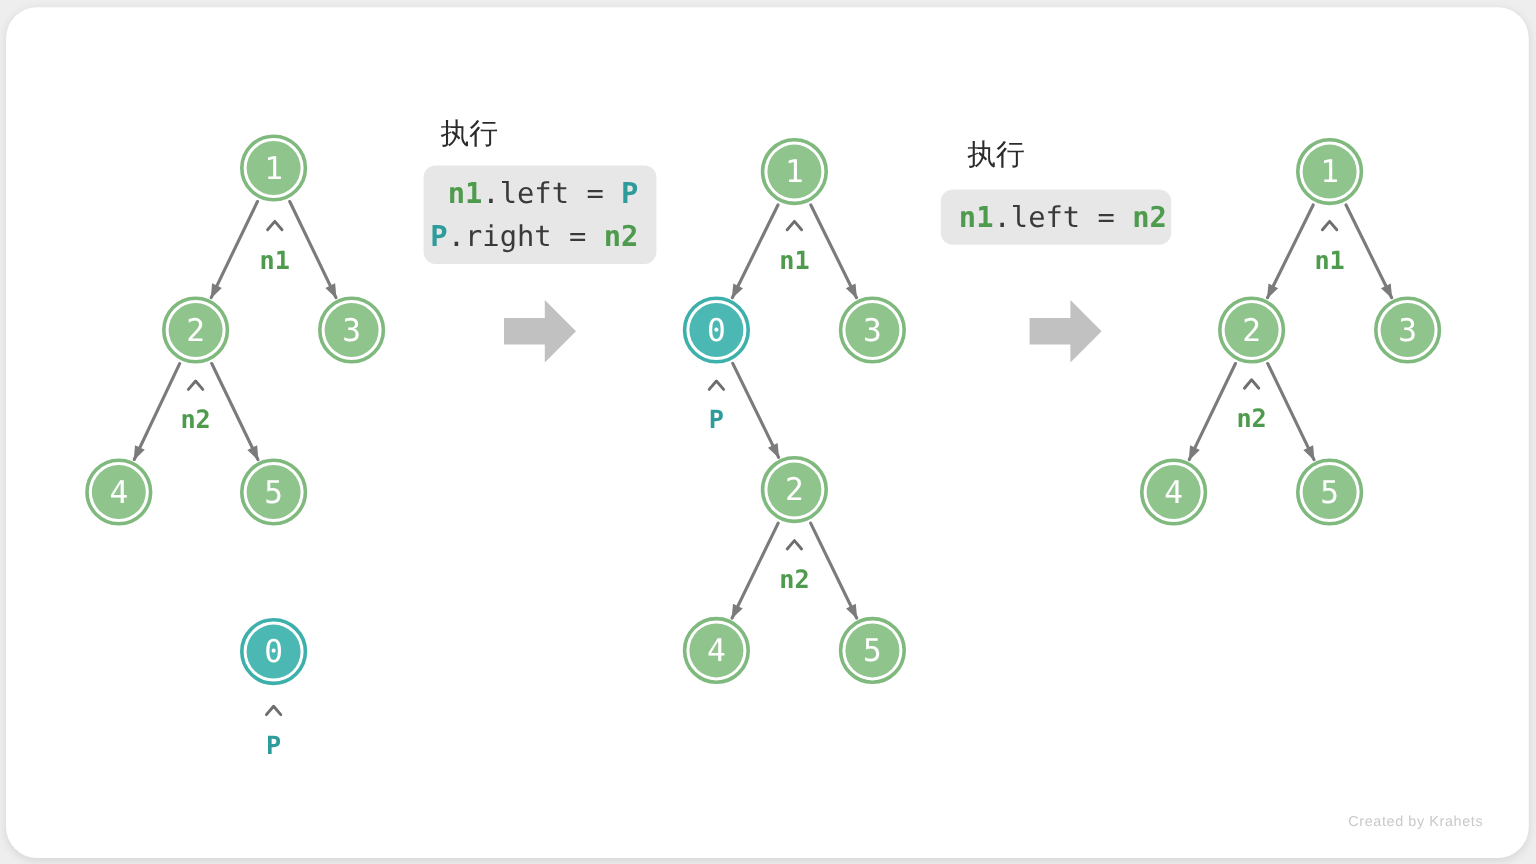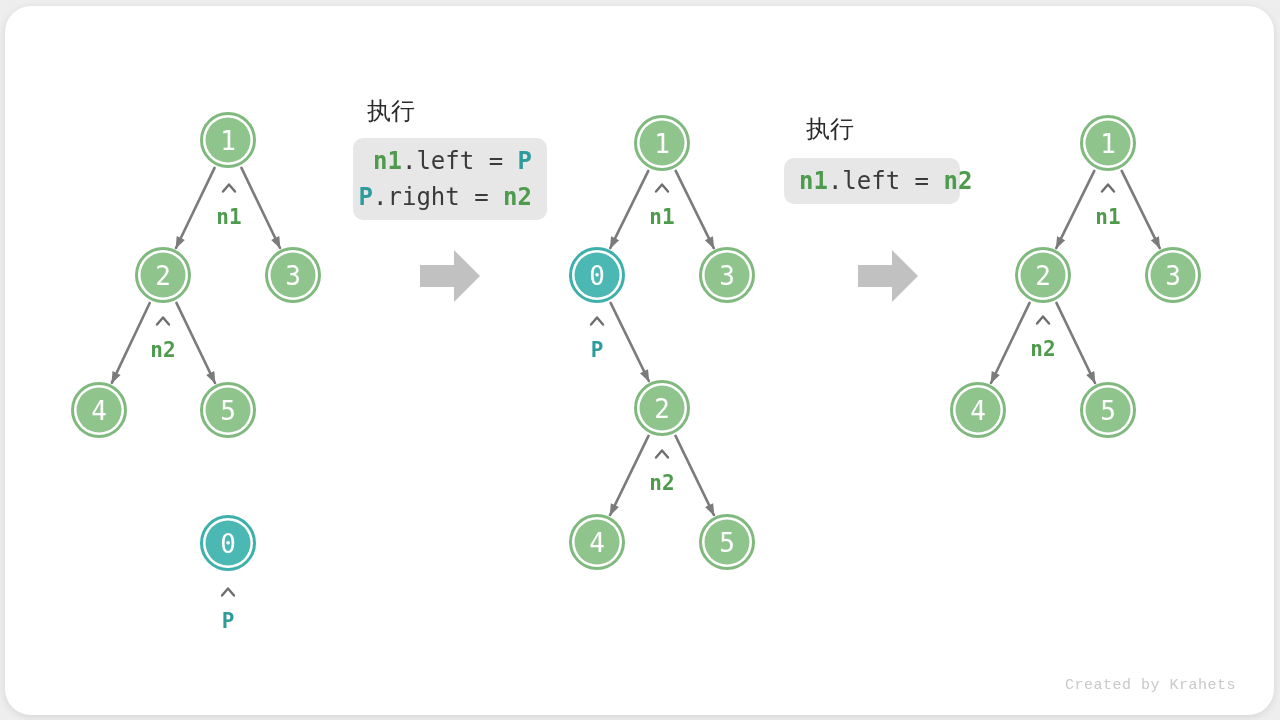--- a/index.html
+++ b/index.html
@@ -10,22 +10,22 @@
   #diagram-svg{position:absolute;left:0;top:0;width:1280px;height:720px;}
   #overlay{position:absolute;left:0;top:0;width:1280px;height:720px;pointer-events:none;}
   .exec-label{position:absolute;font-size:24px;line-height:30px;}
   .code-box{position:absolute;box-sizing:border-box;border-radius:10px;
             display:flex;flex-direction:column;justify-content:center;
             padding:4px 15px;
             font-family:"DejaVu Sans Mono","Liberation Mono",monospace;
             font-size:24px;line-height:36px;font-weight:500;}
   .code-line{white-space:pre;}
   .tok-key{font-weight:bold;}
-  .footer-credit{position:absolute;font-family:Liberation Mono, monospace;
-                 font-size:15px;letter-spacing:.5px;}
+  .footer-credit{position:absolute;font-family:Liberation Sans, sans-serif;
+                 font-size:12px;letter-spacing:.5px;}
   .node-value{font-family:"DejaVu Sans Mono","Liberation Mono",monospace;
               font-size:26px;font-weight:500;}
   .pointer-label{font-family:"DejaVu Sans Mono","Liberation Mono",monospace;
                  font-size:21px;font-weight:bold;}
 </style>
 </head>
 <body style="background: rgb(238, 238, 238);">
 
 <div id="screen" style="background: rgb(238, 238, 238);">
   <div id="card" style="background: rgb(255, 255, 255);"></div>
@@ -159,17 +159,17 @@
       <polygon points="858,265 892,265 892,250 918,276 892,302 892,287 858,287" fill="#c1c1c1"></polygon>
     </svg>
   <div id="overlay">
     <div class="footer-credit" style="right: 44px; top: 677px; position: absolute; color: rgb(201, 201, 201);">Created by Krahets</div>
   <div class="exec-label" style="left: 367px; top: 96px; color: rgb(43, 43, 43);">执行</div>
       <div class="code-box" style="left: 353px; top: 138px; width: 194px; height: 82px; background: rgb(231, 231, 231); align-items: flex-end;">
         <div class="code-line"><span class="tok-key" style="color: rgb(78, 155, 78);">n1</span><span style="color: rgb(58, 58, 58);">.left = </span><span class="tok-key" style="color: rgb(47, 156, 156);">P</span></div>
         <div class="code-line"><span class="tok-key" style="color: rgb(47, 156, 156);">P</span><span style="color: rgb(58, 58, 58); margin-top: 48px;">.right = </span><span class="tok-key" style="color: rgb(78, 155, 78);">n2</span></div>
       </div>
       <div class="exec-label" style="left: 806px; top: 114px; color: rgb(43, 43, 43);">执行</div>
-      <div class="code-box" style="left: 784px; top: 158px; width: 176px; height: 46px; background: rgb(231, 231, 231);">
+      <div class="code-box" style="left: 784px; top: 158px; width: 192px; height: 46px; background: rgb(231, 231, 231);">
         <div class="code-line"><span class="tok-key" style="color: rgb(78, 155, 78);">n1</span><span style="color: rgb(58, 58, 58);">.left = </span><span class="tok-key" style="color: rgb(78, 155, 78);">n2</span></div>
       </div>
     </div>
 </div>
 
 </body></html>

